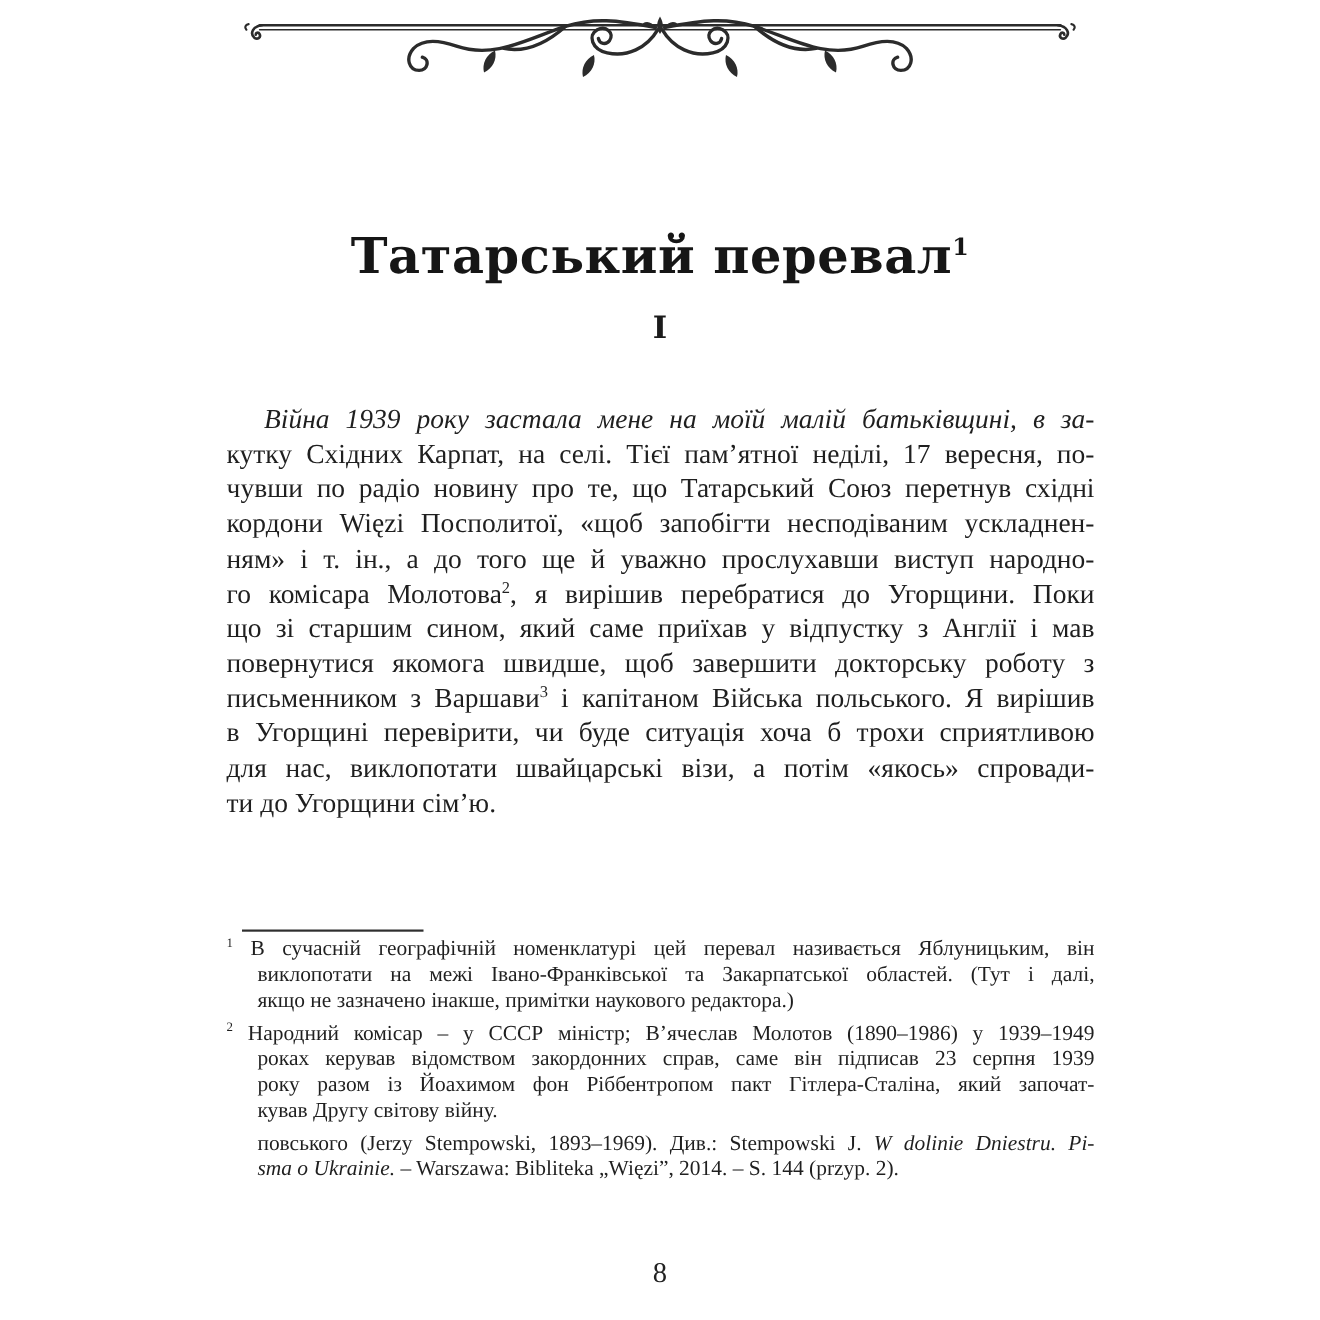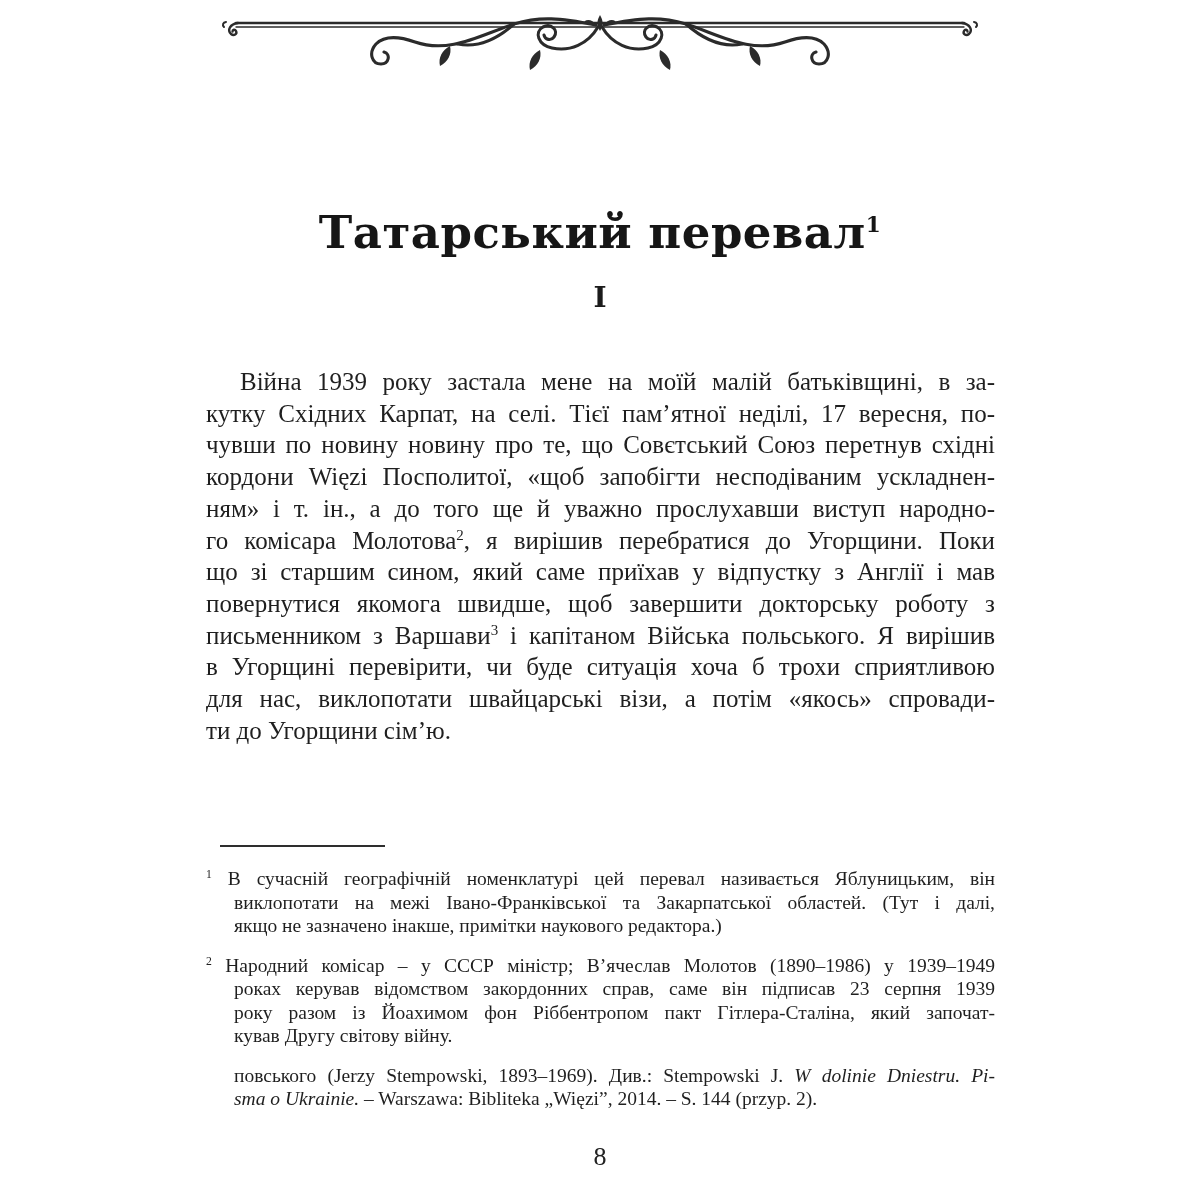--- a/index.html
+++ b/index.html
@@ -44,35 +44,35 @@
     top: 366px; left: 206px;
     width: 789px;
   }
   .body-line {
     font-size: 25px;
     line-height: 31.7px;
     text-align: justify;
     text-align-last: justify;
     white-space: nowrap;
   }
-  .body-line.first { text-indent: 34px; }
+  .body-line.first { text-indent: 34px; font-style: italic; }
   .body-line.last { text-align-last: left; }
   .body-line sup, .fn-line sup { font-size: 60%; line-height: 0; }
   .footnote-sep {
     position: absolute;
     top: 845px; left: 220px;
     width: 165px; height: 2px;
     background: #2e2e2e;
   }
   .footnotes {
     position: absolute;
     top: 851px; left: 206px;
     width: 789px;
   }
-  .footnote { margin: 16px 0 6px 0; }
+  .footnote { margin: 0 0 6px 0; }
   .fn-line {
     font-size: 19.5px;
     line-height: 23.5px;
     text-align: justify;
     text-align-last: justify;
     white-space: nowrap;
   }
   .fn-line.cont { padding-left: 28px; }
   .fn-line.last { text-align-last: left; }
   .page-number {
@@ -119,21 +119,21 @@
     </svg>
   </div>
 
   <h1 class="title">Татарський перевал<sup>1</sup></h1>
 
   <div class="section-heading">I</div>
 
   <div class="body-text">
     <div class="body-line first">Війна 1939 року застала мене на моїй малій батьківщині, в за-</div>
     <div class="body-line">кутку Східних Карпат, на селі. Тієї пам’ятної неділі, 17 вересня, по-</div>
-    <div class="body-line">чувши по новину новину про те, що Совєтський Союз перетнув східні</div>
+    <div class="body-line">чувши по радіо новину про те, що Татарський Союз перетнув східні</div>
     <div class="body-line">кордони Więzi Посполитої, «щоб запобігти несподіваним ускладнен-</div>
     <div class="body-line">ням» і т. ін., а до того ще й уважно прослухавши виступ народно-</div>
     <div class="body-line">го комісара Молотова<sup>2</sup>, я вирішив перебратися до Угорщини. Поки</div>
     <div class="body-line">що зі старшим сином, який саме приїхав у відпустку з Англії і мав</div>
     <div class="body-line">повернутися якомога швидше, щоб завершити докторську роботу з</div>
     <div class="body-line">письменником з Варшави<sup>3</sup> і капітаном Війська польського. Я вирішив</div>
     <div class="body-line">в Угорщині перевірити, чи буде ситуація хоча б трохи сприятливою</div>
     <div class="body-line">для нас, виклопотати швайцарські візи, а потім «якось» спровади-</div>
     <div class="body-line last">ти до Угорщини сім’ю.</div>
   </div>

